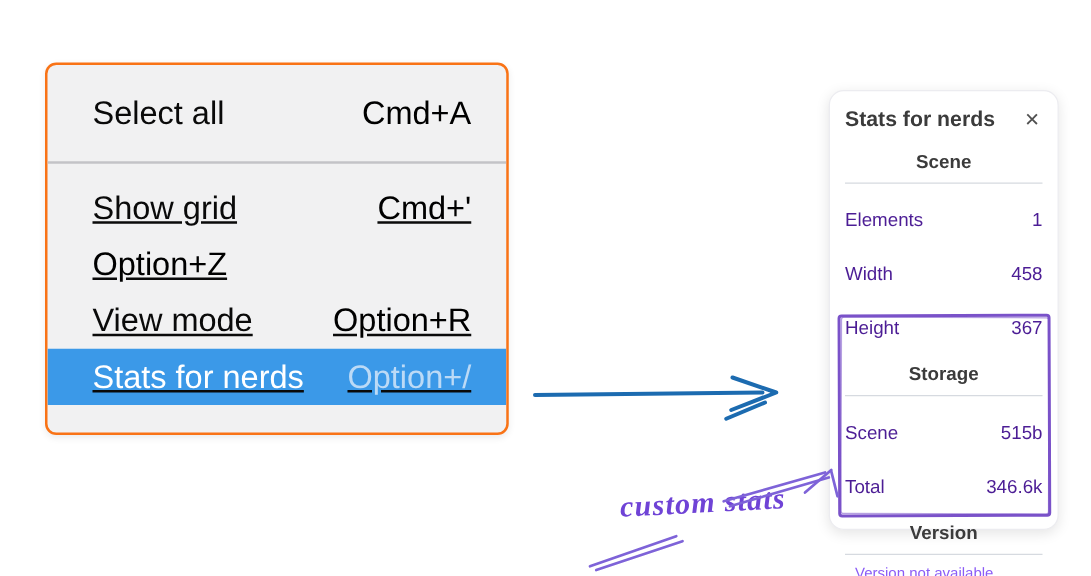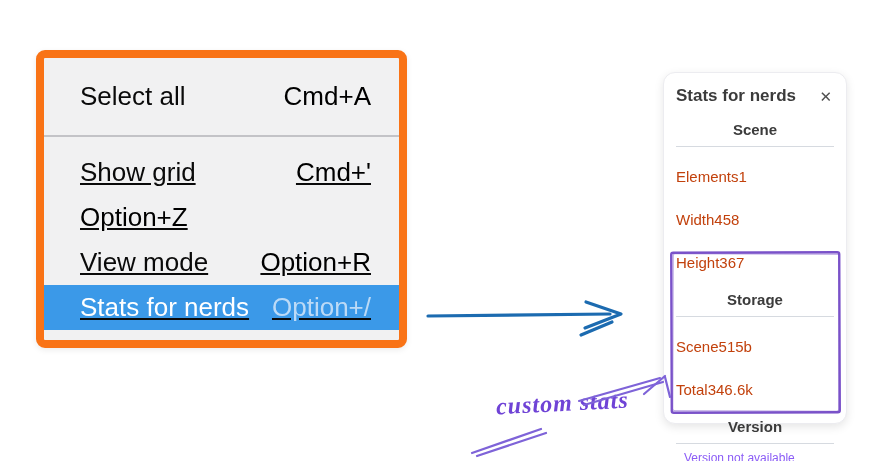--- a/index.html
+++ b/index.html
@@ -14,21 +14,21 @@
   }
 
   
   .menu {
     position: absolute;
     left: 36px;
     top: 50px;
     width: 371px;
     height: 298px;
     background: #f1f1f2;
-    border: 8px solid #f97316;
+    border: 2px solid #f97316;
     border-radius: 9px;
     overflow: hidden;
     font-size: 26px;
     color: #0a0a0a;
     box-shadow: 0 2px 6px rgba(0,0,0,0.08);
   }
   .menu-row {
     display: flex;
     justify-content: space-between;
     align-items: center;
@@ -82,23 +82,23 @@
     color: #3b3b3b;
     margin-top: 15px;
   }
   .section-rule {
     border: none;
     border-top: 1px solid #d6dae0;
     margin: 8px 2px 4px 2px;
   }
   .stat-row {
     display: flex;
-    justify-content: flex-start;
+    justify-content: space-between;
     font-size: 15px;
-    color: #c2410c;
+    color: #4c1d95;
     padding: 5px 2px;
     margin-top: 16px;
   }
   .version-note {
     font-size: 12px;
     color: #8b5cf6;
     padding: 3px 10px;
   }
 
   

